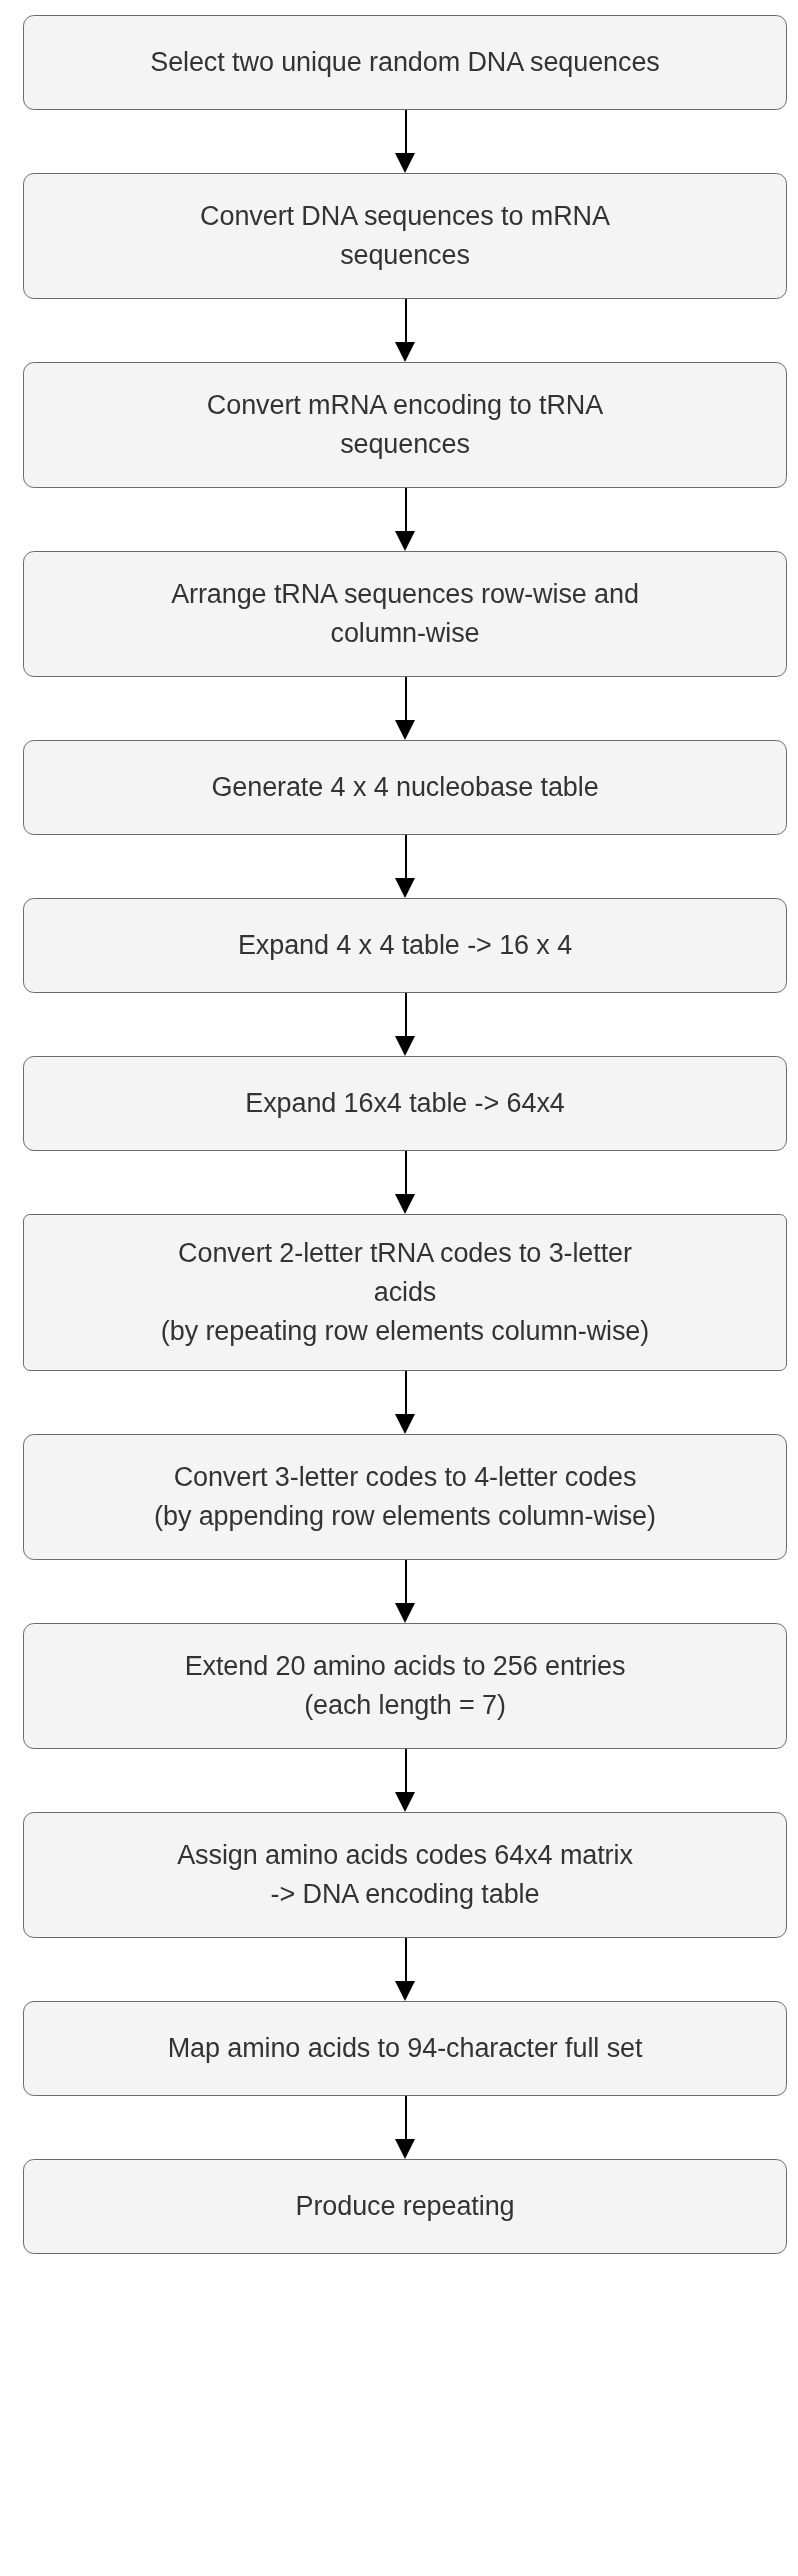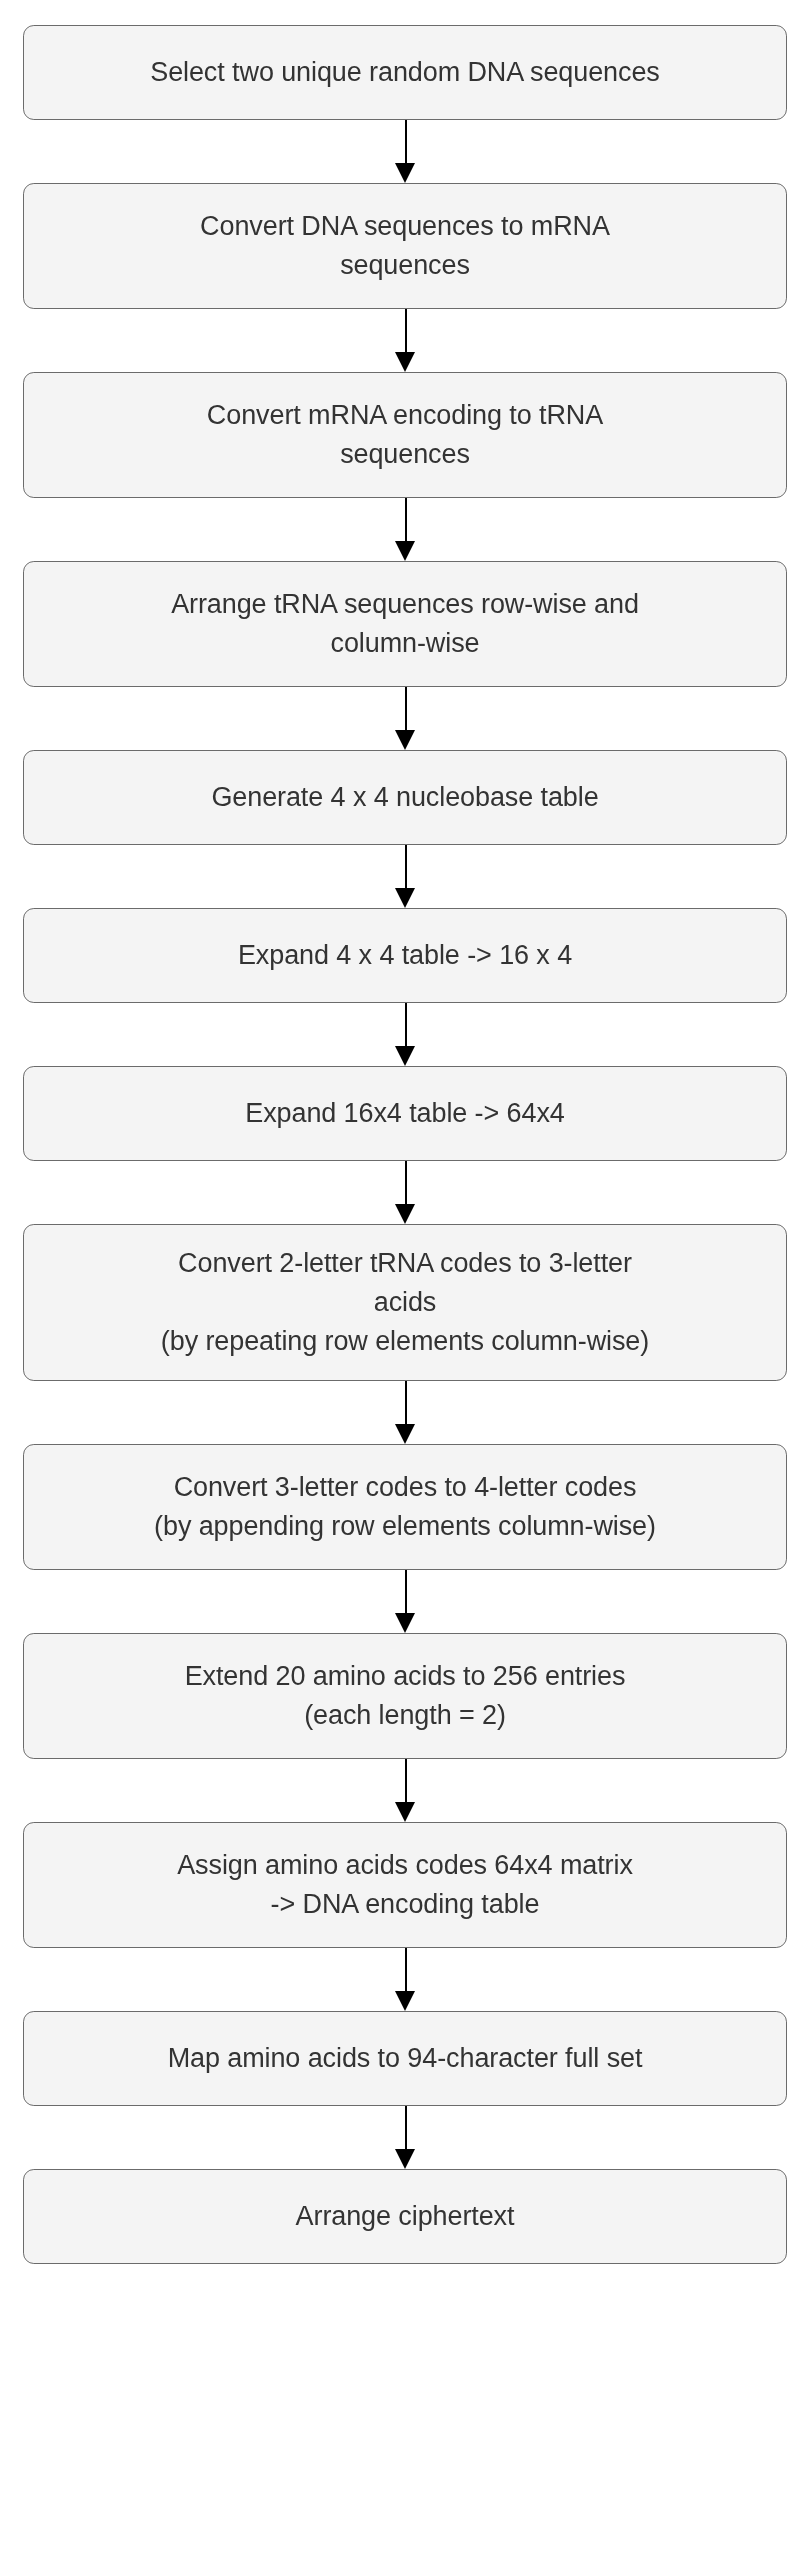--- a/index.html
+++ b/index.html
@@ -16,21 +16,20 @@
 
   #flowchart {
     position: relative;
     width: 799px;
     height: 2452px;
     box-sizing: border-box;
     padding: 15px 23px 0 23px;
     display: flex;
     flex-direction: column;
     align-items: stretch;
-    margin-top: 10px;
   }
 
   .node {
     box-sizing: border-box;
     width: 764px;
     background: #f4f4f4;
     border: 1.1px solid #6b6b6b;
     border-radius: 10.8px;
     display: flex;
     flex-direction: column;
@@ -45,21 +44,21 @@
   }
 
   .node .line {
     display: block;
     white-space: pre;
   }
 
   
   .node.lines-1 { height: 95px; }
   .node.lines-2 { height: 126px; justify-content: center; }
-  .node.lines-3 { height: 157px; }
+  .node.lines-3 { height: 157px; border-radius: 7px; }
 
   .connector {
     position: relative;
     width: 764px;
     height: 63px;
     flex: none;
   }
   .connector .stem {
     position: absolute;
     left: 382px;            
@@ -147,21 +146,21 @@
     <div class="node lines-2">
       <span class="line">Convert 3-letter codes to 4-letter codes</span>
       <span class="line">(by appending row elements column-wise)</span>
     </div>
     <div class="connector">
       <div class="stem"></div>
       <div class="head"></div>
     </div>
     <div class="node lines-2">
       <span class="line">Extend 20 amino acids to 256 entries</span>
-      <span class="line">(each length = 2)</span>
+      <span class="line">(each length = 7)</span>
     </div>
     <div class="connector">
       <div class="stem"></div>
       <div class="head"></div>
     </div>
     <div class="node lines-2">
       <span class="line">Assign amino acids codes 64x4 matrix</span>
       <span class="line">-&gt; DNA encoding table</span>
     </div>
     <div class="connector">
@@ -169,16 +168,16 @@
       <div class="head"></div>
     </div>
     <div class="node lines-1">
       <span class="line">Map amino acids to 94-character full set</span>
     </div>
     <div class="connector">
       <div class="stem"></div>
       <div class="head"></div>
     </div>
     <div class="node lines-1">
-      <span class="line">Arrange ciphertext</span>
+      <span class="line">Produce repeating</span>
     </div>
   </div>
 
 
 </body></html>

